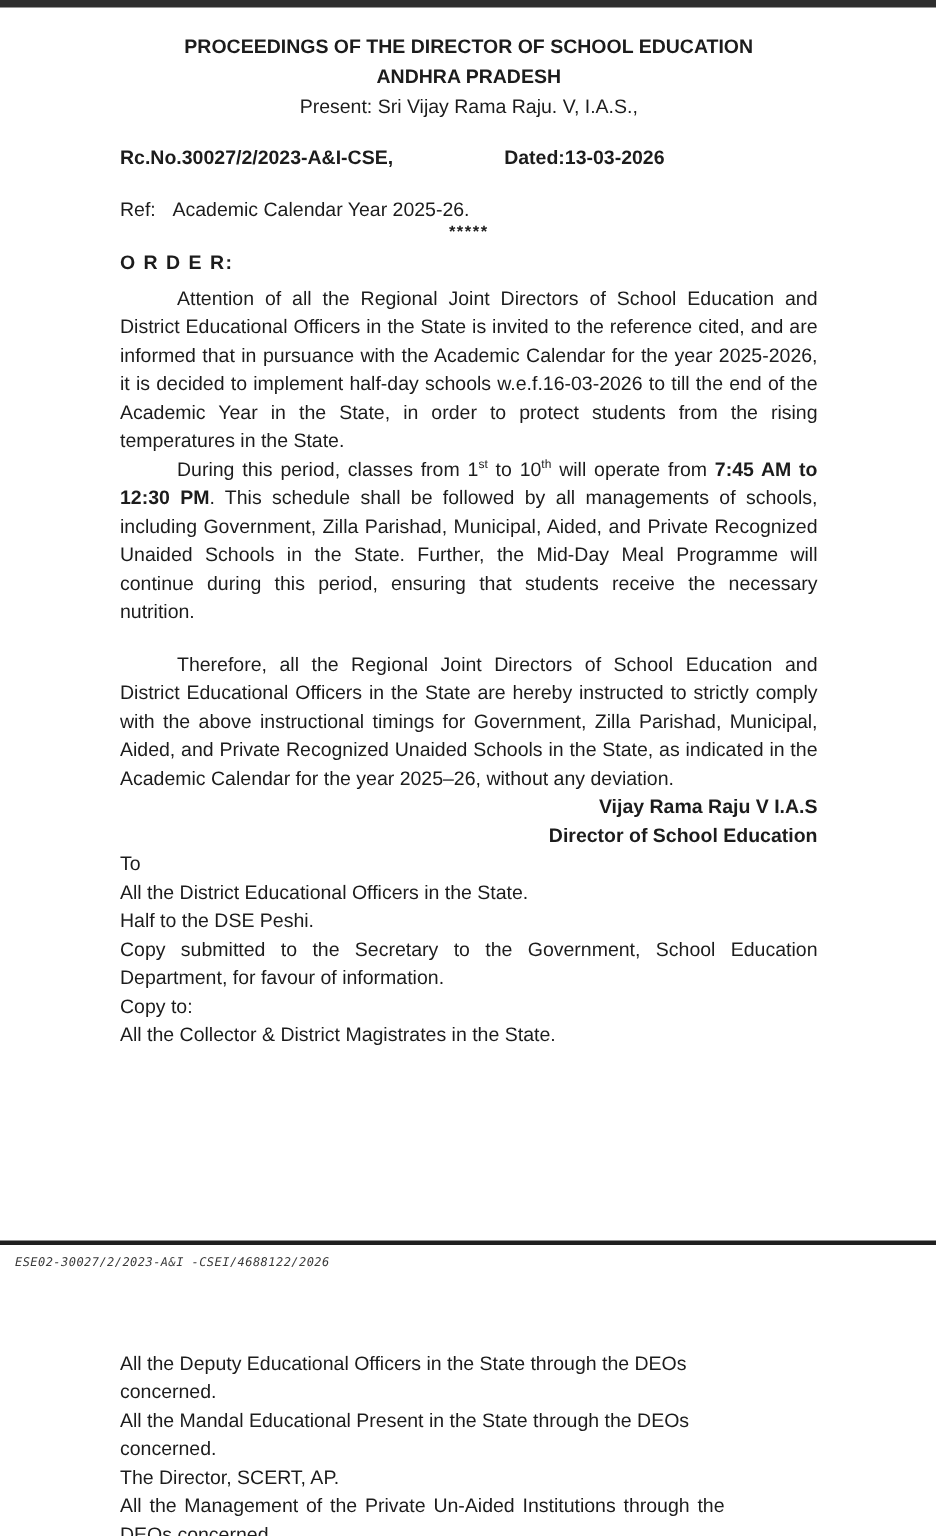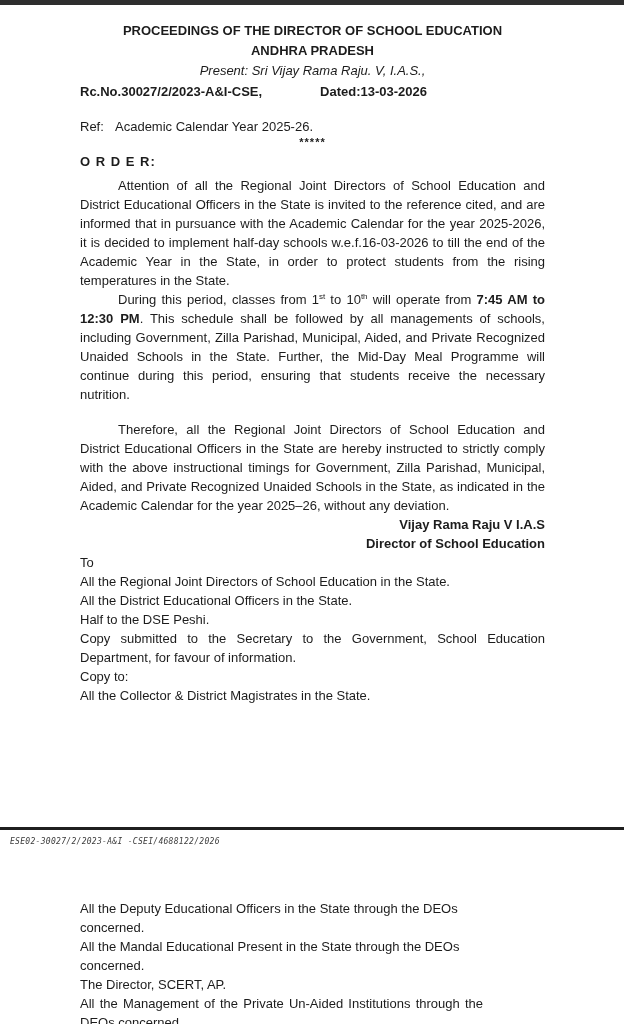--- a/index.html
+++ b/index.html
@@ -14,25 +14,26 @@
   .topbar {
     width: 624px; height: 5px;
     background: #2e2e2e;
   }
   .content {
     padding: 16px 79px 0 80px;
     font-size: 13px;
     line-height: 19px;
   }
   .title-line { font-weight: bold; line-height: 20px; text-align: center; }
-  .present-line { line-height: 20px; text-align: center; font-style: italic; }
+  .present-line { line-height: 20px; text-align: center; }
   .rc-row {
-    margin-top: 1px;
+    margin-top: 14px;
     display: flex;
     font-weight: bold;
+    gap: 16px;
   }
   .rc-row .dated { margin-left: 58px; }
   .subject-block { margin-top: 16px; }
   .hang {
     position: relative;
     padding-left: 35px;
   }
   .hang .lbl { position: absolute; left: 0; top: 0; }
   .sub-line1 { text-align: justify; text-align-last: justify; }
   .sub-line2 { margin-top: 5px; }
@@ -108,21 +109,20 @@
 
   <div class="para para2"><span>During this period, classes from 1</span><sup>st</sup><span> to 10</span><sup>th</sup><span> will operate from </span><b>7:45 AM to 12:30 PM</b><span>. This schedule shall be followed by all managements of schools, including Government, Zilla Parishad, Municipal, Aided, and Private Recognized Unaided Schools in the State. Further, the Mid-Day Meal Programme will continue during this period, ensuring that students receive the necessary nutrition.</span></div>
 
   <div class="para para3">Therefore, all the Regional Joint Directors of School Education and District Educational Officers in the State are hereby instructed to strictly comply with the above instructional timings for Government, Zilla Parishad, Municipal, Aided, and Private Recognized Unaided Schools in the State, as indicated in the Academic Calendar for the year 2025–26, without any deviation.</div>
 
   <div class="sig-name">Vijay Rama Raju V I.A.S</div>
   <div class="sig-desig">Director of School Education</div>
 
   <div>
     <div class="dist-line">To</div>
-    <div class="dist-line">All the Regional Joint Directors of School Education in the State.</div>
     <div class="dist-line">All the District Educational Officers in the State.</div>
     <div class="dist-line">Half to the DSE Peshi.</div>
     <div class="dist-line justify">Copy submitted to the Secretary to the Government, School Education Department, for favour of information.</div>
     <div class="dist-line">Copy to:</div>
     <div class="dist-line">All the Collector &amp; District Magistrates in the State.</div>
   </div>
 
 </div>
 
 <div class="page-divider"></div>

